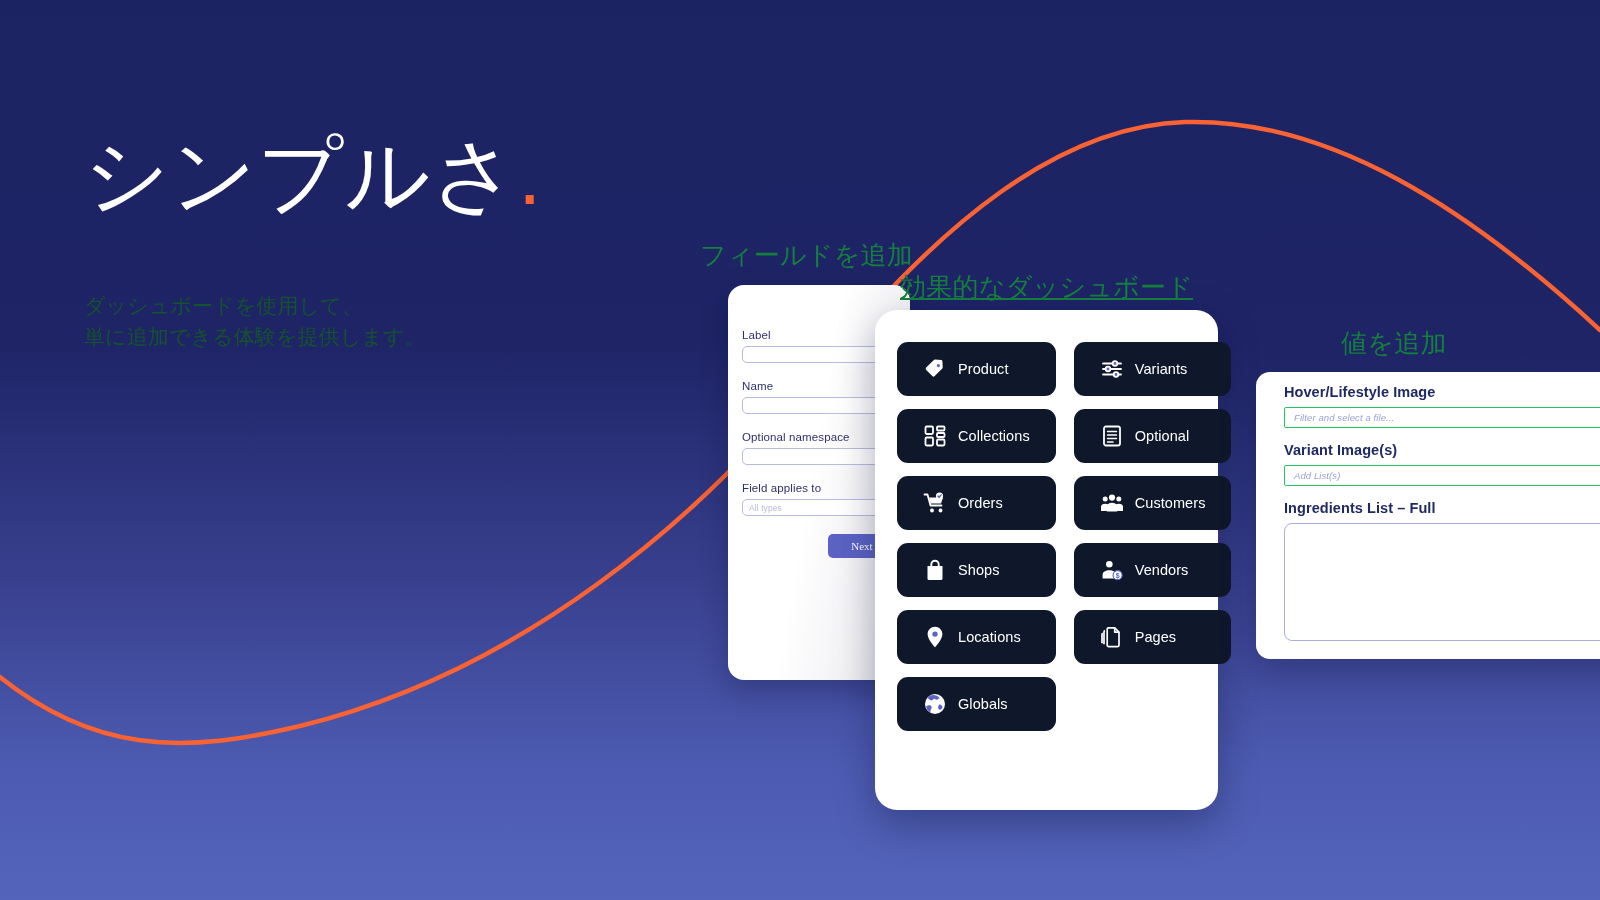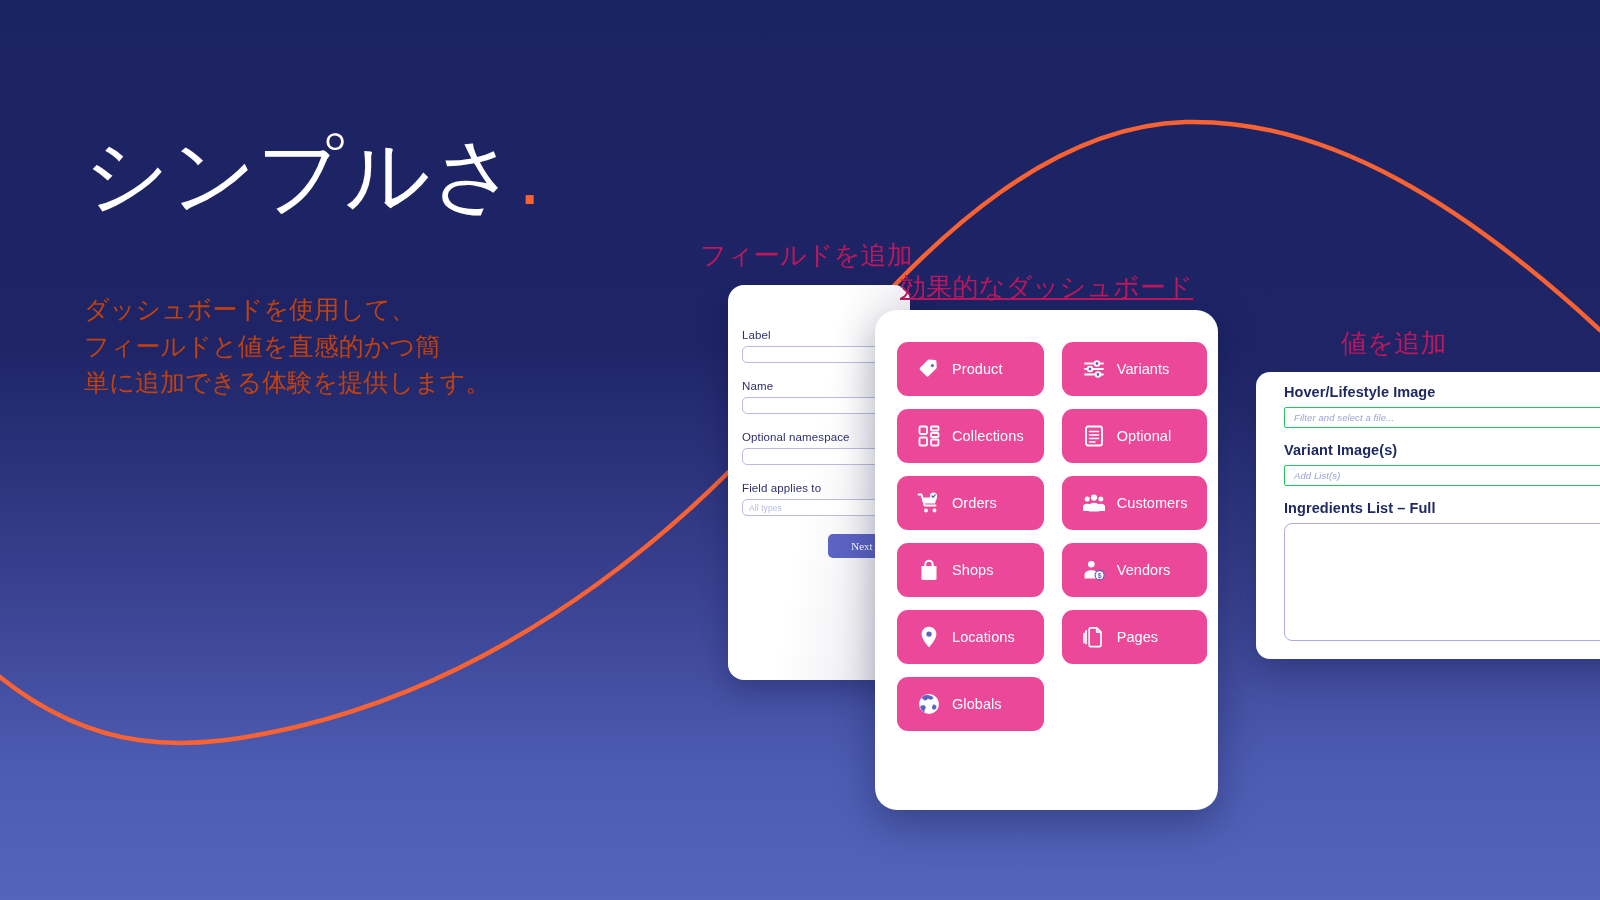--- a/index.html
+++ b/index.html
@@ -14,28 +14,28 @@
   .curve-layer { position:absolute; inset:0; pointer-events:none; }
 
   
   .hero { position:absolute; left:84px; top:132px; width:620px; }
   .hero-title {
     font-size:84px; line-height:1.04; color:#ffffff; font-weight:400;
     letter-spacing:.01em; white-space:nowrap;
   }
   .hero-title .dot { color:#f96233; }
   .hero-body {
-    margin-top:72px; font-size:25px; line-height:1.45; color:#c2410c;
+    margin-top:72px; font-size:21px; line-height:1.45; color:#14532d;
     font-weight:400; letter-spacing:.005em;
   }
   .hero-body span { display:block; }
 
   
   .card-title {
-    position:absolute; color:#be185d; font-size:26px; font-weight:400;
+    position:absolute; color:#15803d; font-size:26px; font-weight:400;
     letter-spacing:.01em; white-space:nowrap;
   }
 
   
   .card-field {
     position:absolute; left:728px; top:285px; width:182px; height:395px;
     background:linear-gradient(100deg,#ffffff 0%,#ffffff 46%,#f3f3f6 72%,#e4e4ea 100%);
     border-radius:16px;
     box-shadow:0 10px 28px rgba(10,14,50,.30);
     padding:44px 14px 14px 14px;
@@ -64,22 +64,22 @@
     position:absolute; left:875px; top:310px; width:343px; height:500px;
     background:#ffffff; border-radius:22px;
     box-shadow:0 14px 38px rgba(10,14,50,.34);
     padding:32px 22px;
   }
   .dash-grid {
     display:grid; grid-template-columns:1fr 1fr;
     column-gap:18px; row-gap:13px;
   }
   .dash-btn {
-    background:#ec4899; border-radius:11px; height:54px;
-    display:flex; align-items:center; gap:11px; padding:0 20px;
+    background:#0f172a; border-radius:11px; height:54px;
+    display:flex; align-items:center; gap:11px; padding:0 26px;
     color:#ffffff; cursor:pointer; border:none;
     font-family:inherit;
   }
   .dash-btn .ic { width:24px; height:24px; flex:0 0 24px; display:block; }
   .dash-btn .lbl { font-size:14.5px; letter-spacing:.005em; white-space:nowrap; }
 
   
   .card-value {
     position:absolute; left:1256px; top:372px; width:383px; height:287px;
     background:#ffffff; border-radius:14px 0 0 14px;
@@ -109,21 +109,20 @@
     <path d="M -20 660 C 90 760 190 752 300 726 C 520 672 700 520 820 370 C 940 222 1060 126 1185 122 C 1330 118 1470 210 1600 330" fill="none" stroke="#f96233" stroke-width="4.5" stroke-linecap="round"></path>
   </svg>
 </div>
 
 <div class="hero">
   <div class="hero-title">
     <span>シンプルさ</span><span class="dot">.</span>
   </div>
   <div class="hero-body">
     <span>ダッシュボードを使用して、</span>
-    <span>フィールドと値を直感的かつ簡</span>
     <span>単に追加できる体験を提供します。</span>
   </div>
 </div>
 
 <div class="card-title" style="left:700px; top:238px;">フィールドを追加</div>
 
 <div class="card-field">
 
   <div>
     <div class="ff-label">Label</div>

